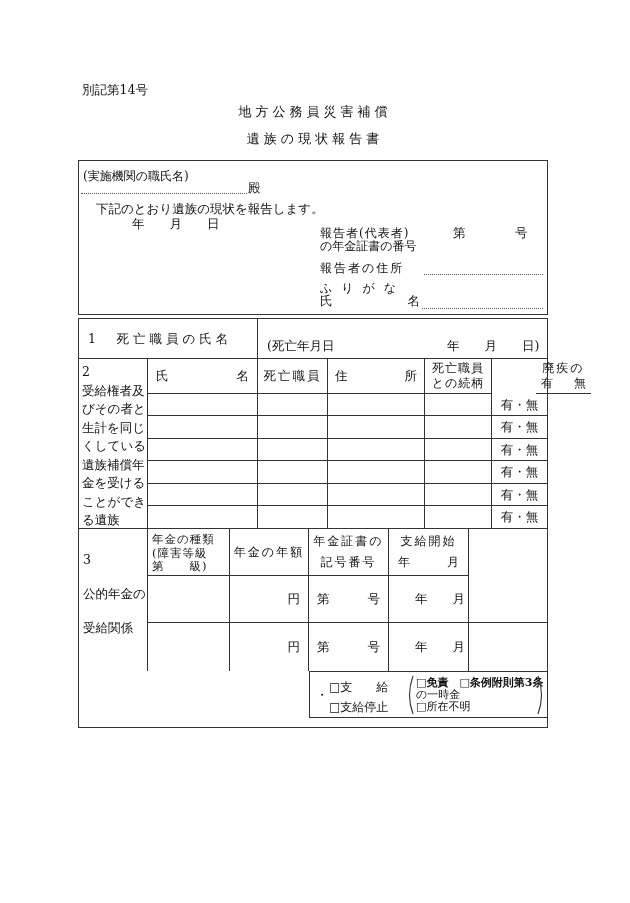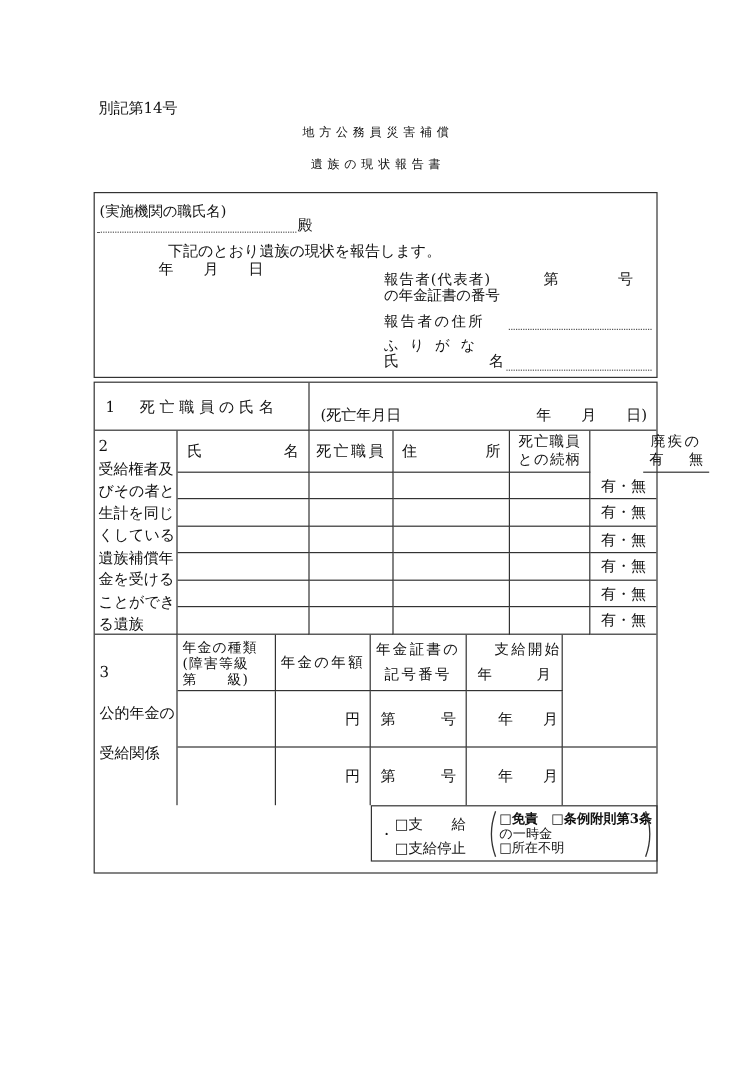--- a/index.html
+++ b/index.html
@@ -1,21 +1,21 @@
 <!DOCTYPE html>
 <html><head>
 <meta charset="utf-8">
 <style>
   html,body{margin:0;padding:0;background:#e8e8e8;}
   .page{position:relative;width:630px;height:903px;background:#ffffff;margin:0 auto;
         font-family:"DejaVu Serif","Liberation Serif",serif;color:#111;overflow:hidden;}
   .abs{position:absolute;}
   .t12{font-size:12px;}
   .t125{font-size:12.5px;}
-  .t13{font-size:10px;}
+  .t13{font-size:13px;}
   .ls1{letter-spacing:1px;}
   .ls2{letter-spacing:2px;}
   .ls4{letter-spacing:4px;}
   .ls9{letter-spacing:9px;}
   .center{left:0;width:630px;text-align:center;}
   .box{position:absolute;box-sizing:border-box;border:1px solid #333;}
   .cell{position:absolute;box-sizing:border-box;display:flex;align-items:center;font-size:12.5px;line-height:1.25;}
   .br{border-right:1px solid #333;}
   .bb{border-bottom:1px solid #333;}
   .pre{white-space:pre-line;}
@@ -34,21 +34,21 @@
 
   <div class="abs t125" style="left:82px;top:82px;">別記第14号</div>
   <div class="abs center t13 ls4" style="top:103px;">地方公務員災害補償</div>
   <div class="abs center t13 ls4" style="top:130px;">遺族の現状報告書</div>
 
   <div class="box" style="left:78px;top:160px;width:470px;height:155px;">
     <div class="abs t12" style="left:4px;top:7px;">(実施機関の職氏名)</div>
     <div class="dots" style="left:2px;top:18px;width:166px;height:14px;"></div>
     <div class="abs t125" style="left:169px;top:19px;">殿</div>
 
-    <div class="abs t125" style="left:17px;top:40px;margin-left:44px;">下記のとおり遺族の現状を報告します。</div>
+    <div class="abs t125" style="left:17px;top:40px;">下記のとおり遺族の現状を報告します。</div>
     <div class="abs t125" style="left:53px;top:55px;">年　　月　　日</div>
 
     <div class="abs t12 ls1" style="left:241px;top:64px;">報告者(代表者)</div>
     <div class="abs t12" style="left:241px;top:77px;">の年金証書の番号</div>
     <div class="abs t125" style="left:374px;top:64px;">第</div>
     <div class="abs t125" style="left:436px;top:64px;">号</div>
 
     <div class="abs t12 ls2" style="left:241px;top:99px;">報告者の住所</div>
     <div class="dots" style="left:345px;top:99px;width:119px;height:14px;"></div>
 
@@ -169,21 +169,21 @@
 (障害等級
 第　　級)</span>
     </div>
     <div class="cell br bb spread ls2" style="left:230px;top:210px;width:80px;height:47px;padding:5px 0;font-size:12px;">
       <div>年金証書の</div>
       <div>記号番号</div>
     </div>
     <div class="cell br bb ls2" style="left:151px;top:210px;width:79px;height:47px;justify-content:center;font-size:12px;">
       <span>年金の年額</span>
     </div>
-    <div class="cell br bb spread" style="left:310px;top:210px;width:80px;height:47px;padding:5px 0;font-size:12px;align-items:flex-end;">
+    <div class="cell br bb spread" style="left:310px;top:210px;width:80px;height:47px;padding:5px 0;font-size:12px;">
       <div class="ls2">支給開始</div>
       <div class="pair" style="padding:0 9px;">
         <span>年</span>
         <span>月</span>
       </div>
     </div>
 
     <div class="cell br bb" style="left:69px;top:257px;width:82px;height:47px;"></div>
     <div class="cell br bb" style="left:151px;top:257px;width:79px;height:47px;justify-content:flex-end;padding-right:8px;">
       <span>円</span>

